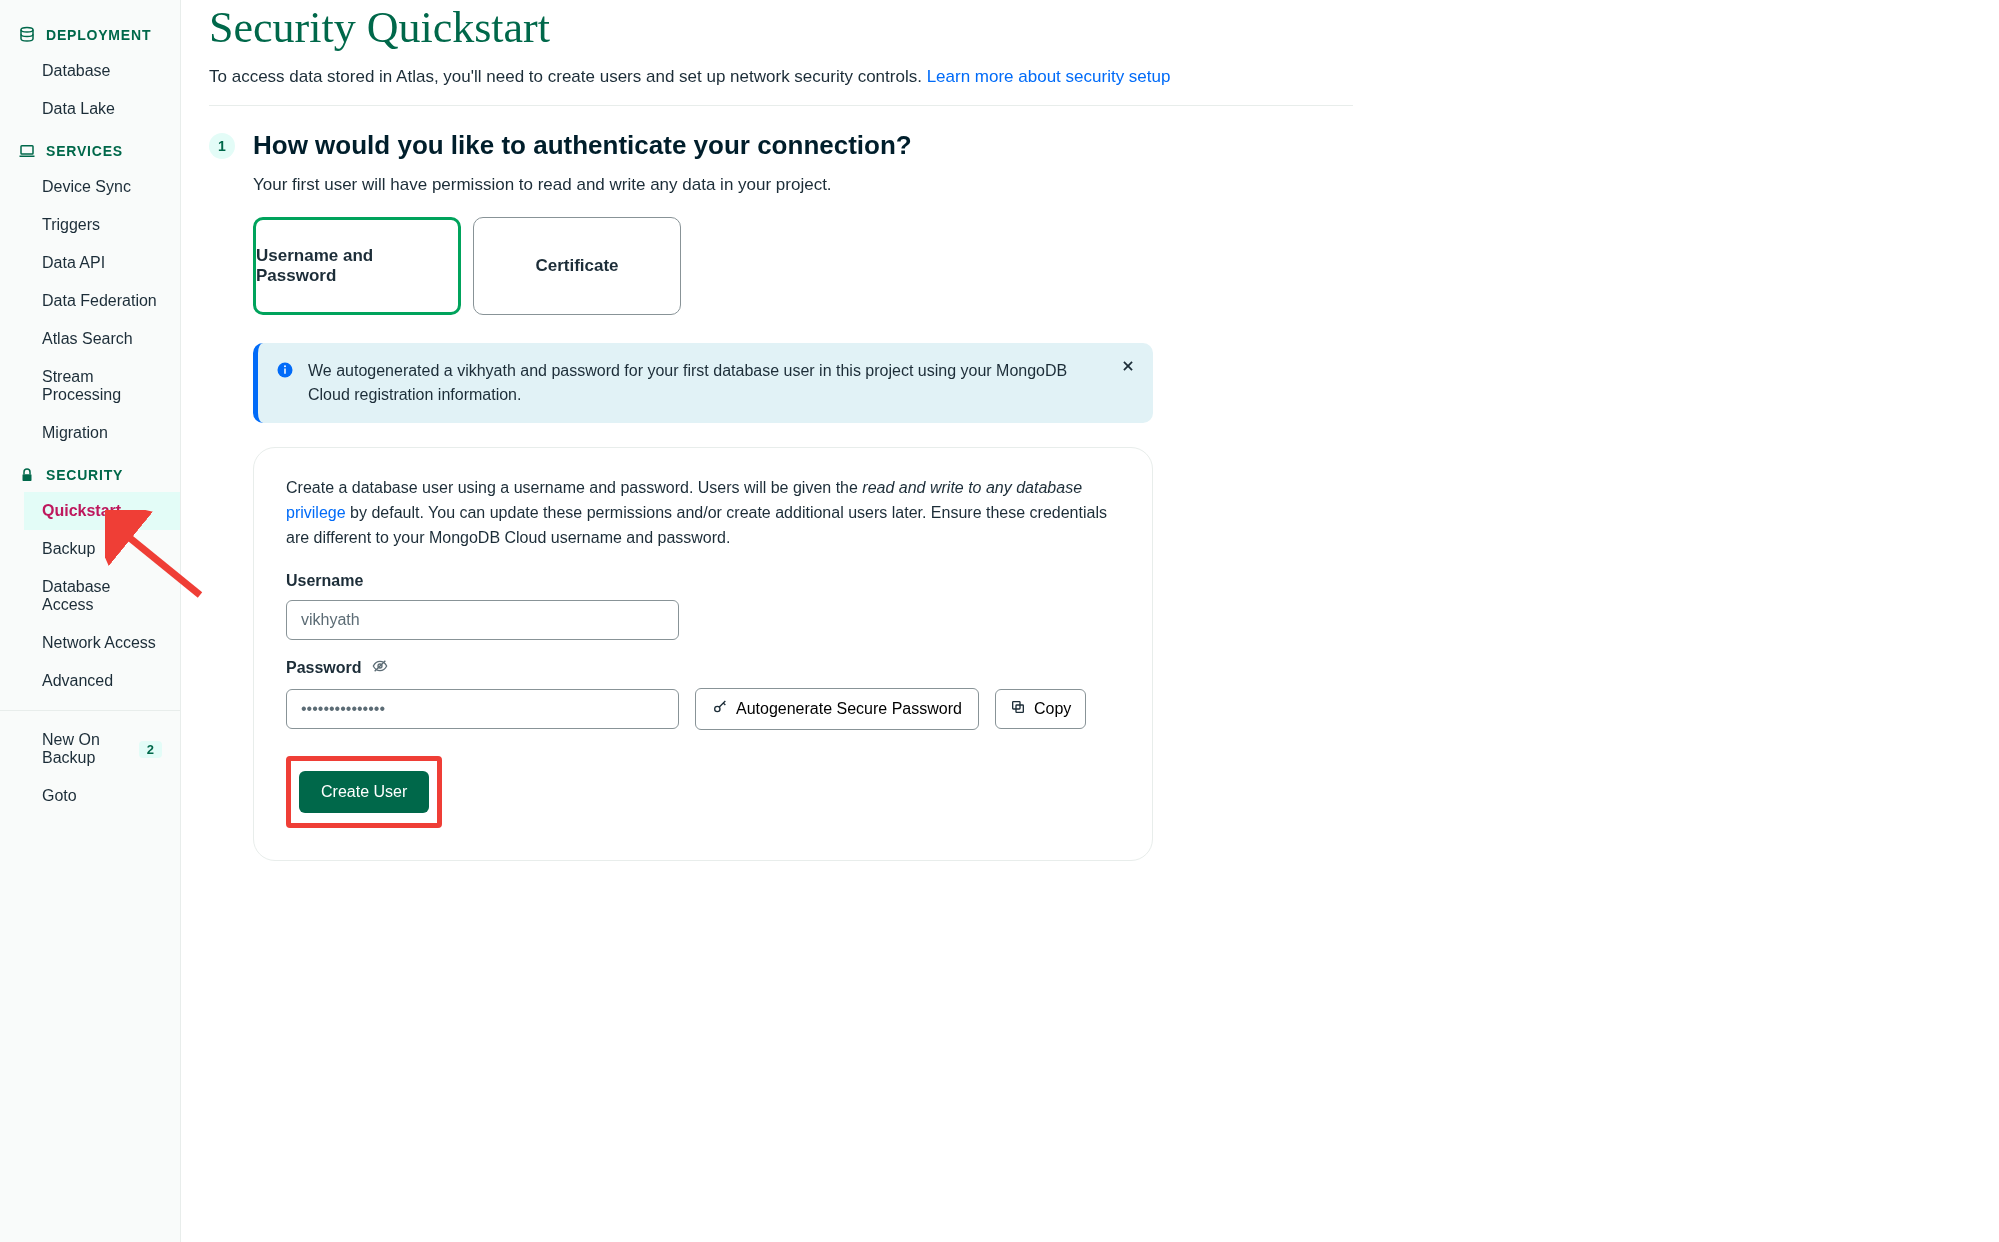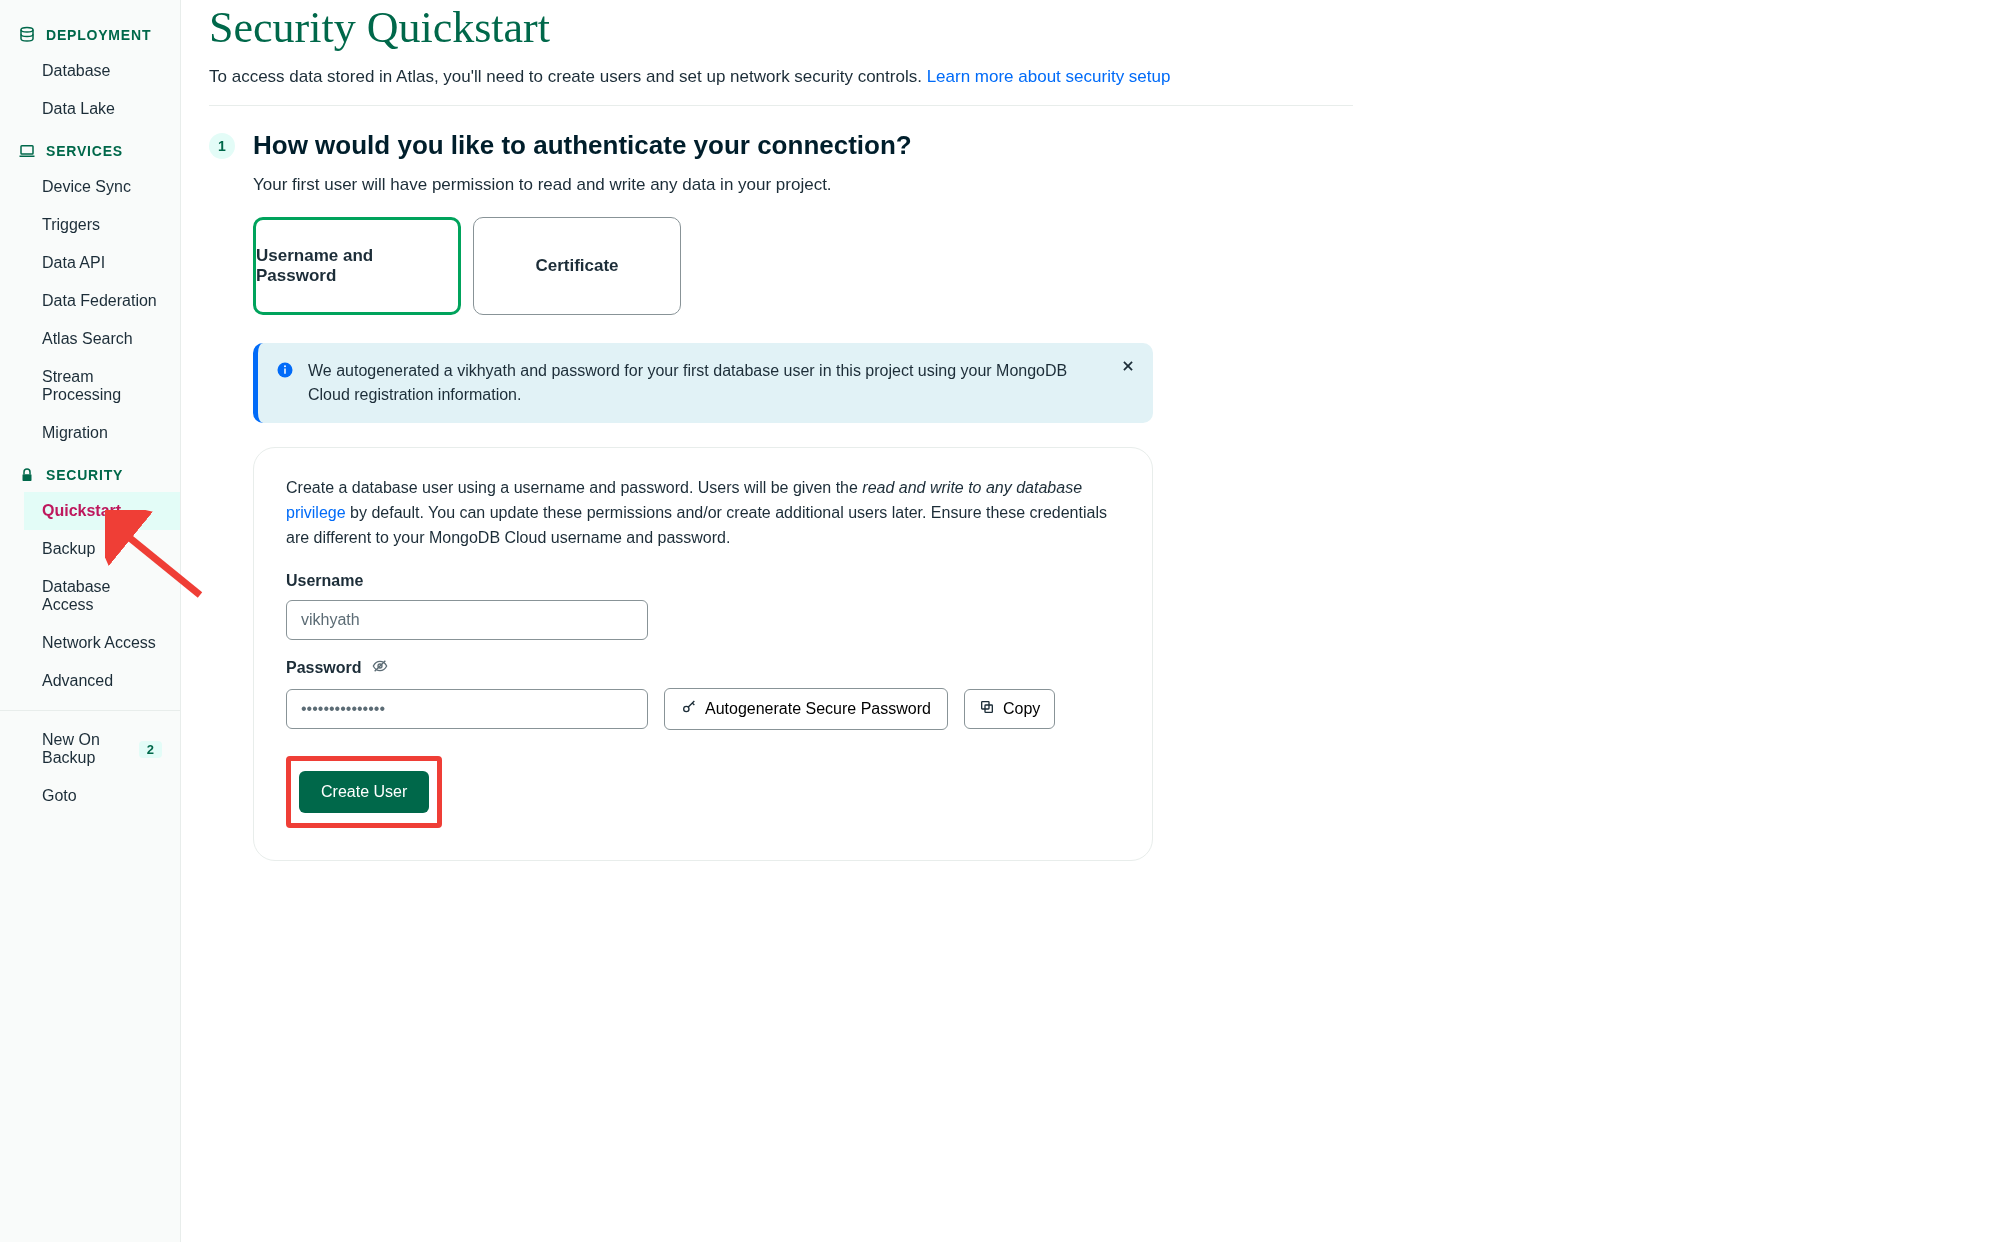--- a/index.html
+++ b/index.html
@@ -142,21 +142,21 @@
       padding: 28px 32px 32px;
       position: relative;
     }
     .form-desc { font-size: 16px; line-height: 1.55; margin-bottom: 22px; }
     .form-desc em { font-style: italic; }
     .form-desc a { color: #016BF8; text-decoration: none; }
     .form-label {
       font-size: 16px; font-weight: 600; margin-bottom: 10px; display: flex; align-items: center; gap: 10px;
     }
     .text-input {
-      width: 362px;
+      width: 393px;
       border: 1px solid #889397;
       border-radius: 6px;
       padding: 10px 14px;
       font-size: 16px;
       color: #5C6C75;
       margin-bottom: 18px;
     }
     .password-row { display: flex; gap: 16px; align-items: center; flex-wrap: wrap; margin-bottom: 26px; }
     .btn {
       border: 1px solid #889397;

